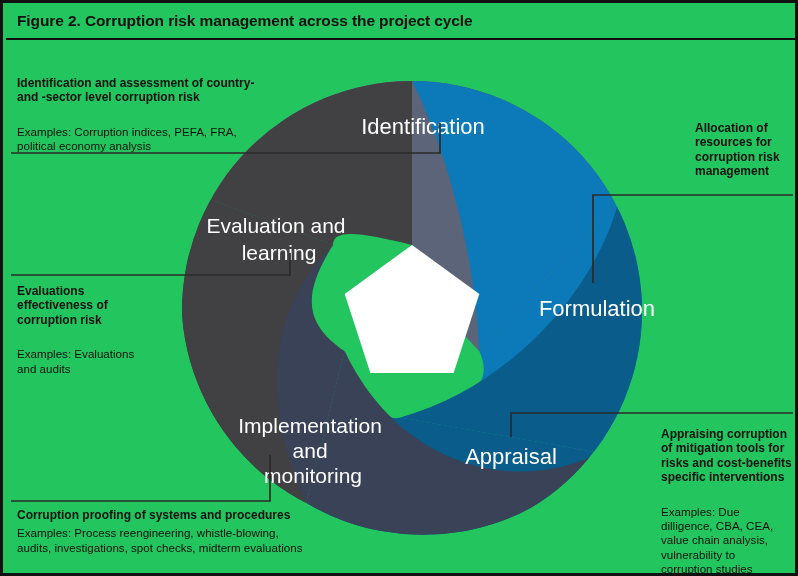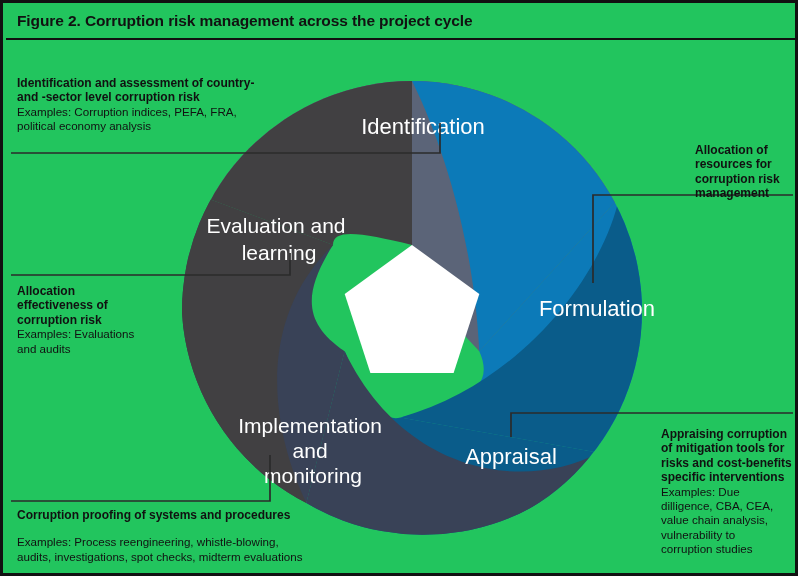--- a/index.html
+++ b/index.html
@@ -19,21 +19,21 @@
     position:absolute;left:14px;top:9px;
     font-size:15.5px;font-weight:bold;letter-spacing:-0.1px;
     color:#111111;white-space:nowrap;
   }
   #title-rule{
     position:absolute;left:3px;top:35px;width:792px;height:2px;background:#111111;
   }
   #wheel-layer{position:absolute;left:0;top:0;width:798px;height:576px;}
   .ann{position:absolute;}
   .ann .hd{font-weight:bold;font-size:12px;line-height:14.4px;color:#111;}
-  .ann .ex{font-weight:normal;font-size:11.6px;line-height:14.4px;color:#111;margin-top:0;}
+  .ann .ex{font-weight:normal;font-size:11.6px;line-height:14.4px;color:#111;margin-top:20px;}
   .ann.right{text-align:left;}
   .lbl{
     fill:#ffffff;font-family:"Liberation Sans","DejaVu Sans",sans-serif;
     font-size:22px;
   }
   .lbl-sm{font-size:21px;}
 </style>
 </head>
 <body>
 
@@ -146,41 +146,41 @@
       <div>and -sector level corruption risk</div>
     </div>
     <div class="ex">
       <div>Examples: Corruption indices, PEFA, FRA,</div>
       <div>political economy analysis</div>
     </div>
   </div>
 
   <div class="ann" id="ann-evaluation" style="left:14px;top:281px;width:145px;">
     <div class="hd">
-      <div>Allocation</div>
+      <div>Evaluations</div>
       <div>effectiveness of</div>
       <div>corruption risk</div>
     </div>
     <div class="ex">
       <div>Examples: Evaluations</div>
       <div>and audits</div>
     </div>
   </div>
 
   <div class="ann" id="ann-implementation" style="left:14px;top:505px;width:360px;">
     <div class="hd">
       <div>Corruption proofing of systems and procedures</div>
     </div>
-    <div class="ex" style="margin-top:13px;">
+    <div class="ex" style="margin-top:4px;">
       <div>Examples: Process reengineering, whistle-blowing,</div>
       <div>audits, investigations, spot checks, midterm evaluations</div>
     </div>
   </div>
 
-  <div class="ann right" id="ann-formulation" style="left:692px;top:118px;width:100px;margin-top:22px;">
+  <div class="ann right" id="ann-formulation" style="left:692px;top:118px;width:100px;">
     <div class="hd">
       <div>Allocation of</div>
       <div>resources for</div>
       <div>corruption risk</div>
       <div>management</div>
     </div>
   </div>
 
   <div class="ann right" id="ann-appraisal" style="left:658px;top:424px;width:136px;">
     <div class="hd">

